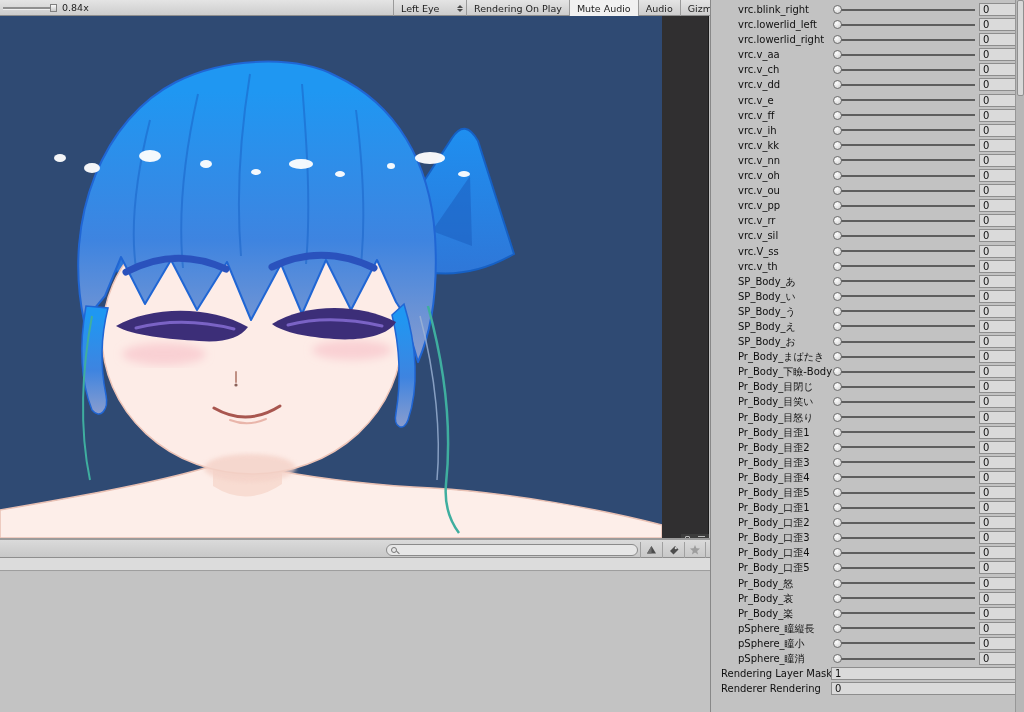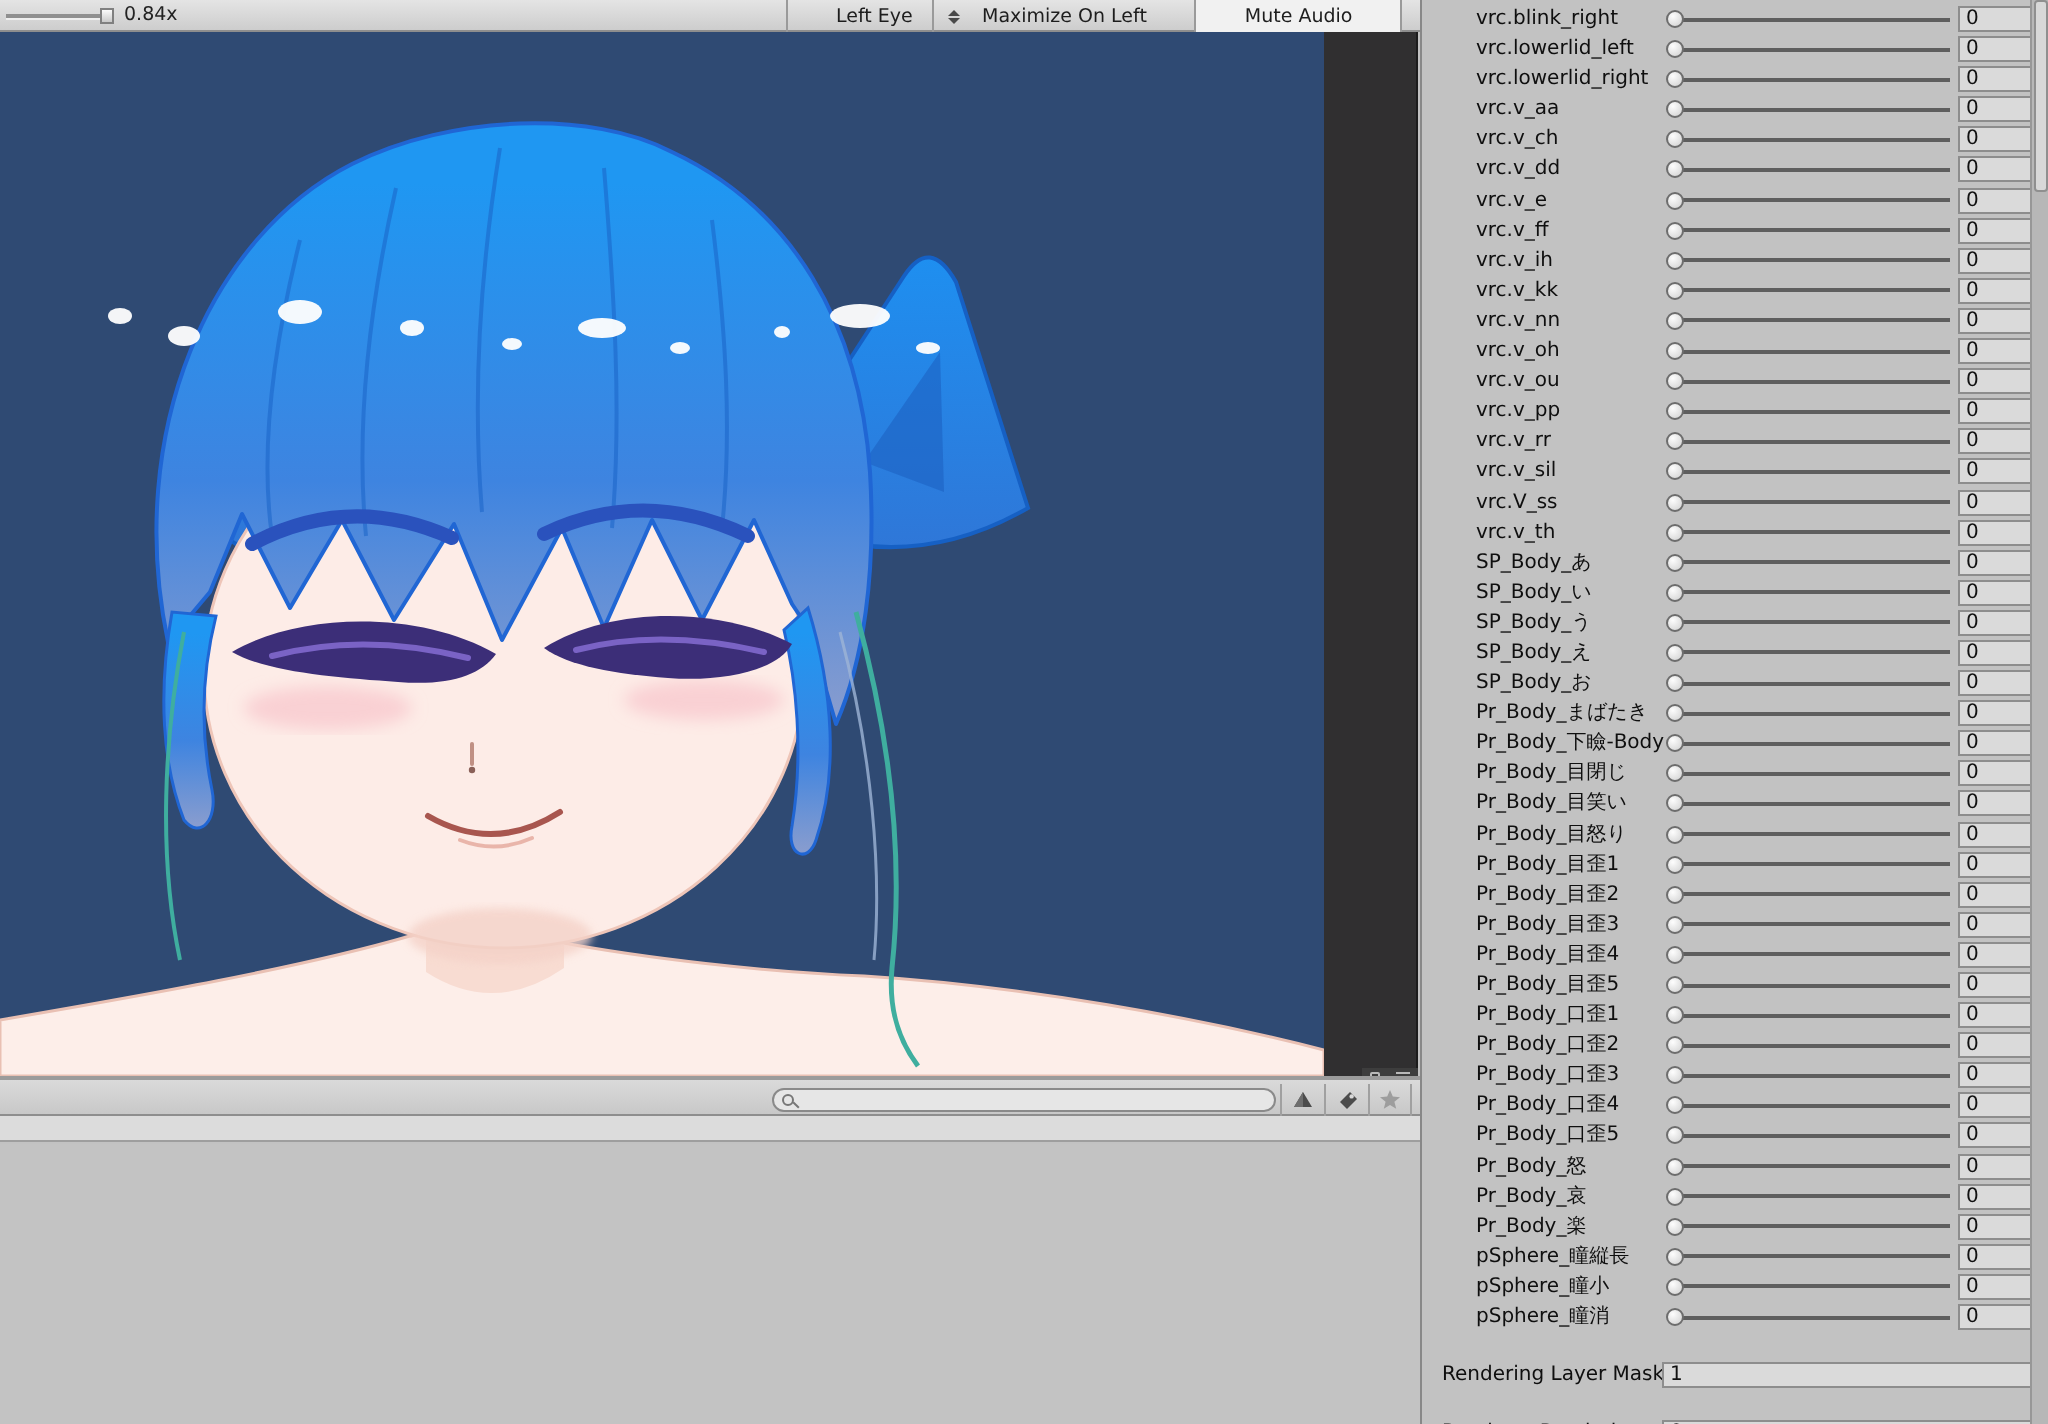--- a/index.html
+++ b/index.html
@@ -10,21 +10,21 @@
   
   #game-toolbar { position:absolute; left:0; top:0; width:710px; height:16px;
     background:linear-gradient(#e4e4e4,#cdcdcd); border-bottom:1px solid #8e8e8e; }
   .scale-track { position:absolute; left:3px; top:7px; width:54px; height:2px;
     background:#8f8f8f; box-shadow:0 1px 0 #eee; }
   .scale-thumb { position:absolute; left:50px; top:4px; width:7px; height:8px;
     background:linear-gradient(#fafafa,#c9c9c9); border:1px solid #808080; }
   .scale-label { position:absolute; left:62px; top:2px; font-size:9.5px; color:#222; }
   #tb-right { position:absolute; left:393px; top:0; height:16px; display:flex; }
   .tb-btn { height:16px; line-height:15px; font-size:9.5px; color:#1d1d1d;
-    padding:0 24px; border-left:1px solid #9a9a9a; white-space:nowrap;
+    padding:0 7px; border-left:1px solid #9a9a9a; white-space:nowrap;
     display:flex; align-items:center; gap:4px; }
   .tb-btn:last-child { border-right:1px solid #9a9a9a; }
   .tb-btn.active { background:#f1f1f1;align-items:center; }
   .tri-down { width:0; height:0; border-left:3px solid transparent;
     border-right:3px solid transparent; border-top:4px solid #4a4a4a; }
   .updown { display:flex; flex-direction:column; gap:1px; margin-left:14px; }
   .updown i { display:block; width:0; height:0; border-left:3px solid transparent;
     border-right:3px solid transparent; }
   .updown .u { border-bottom:3px solid #4a4a4a; }
   .updown .d { border-top:3px solid #4a4a4a; }
@@ -72,21 +72,21 @@
     background:#5e5e5e; }
   .bs-thumb { position:absolute; top:3px; width:9px; height:9px; border-radius:50%;
     background:radial-gradient(circle at 35% 30%, #fdfdfd, #cfcfcf);
     border:1px solid #6d6d6d; }
   .bs-value { position:absolute; left:268px; top:1px; width:37px; height:13px;
     background:#dadada; border:1px solid #8d8d8d; font-size:10px; line-height:11px;
     padding-left:3px; color:#111; }
   .bs-row.selected .bs-label { color:#2d61c6; font-weight:bold; }
   .bs-row.selected .bs-value { background:#f2f2f2; border-color:#1a1a1a;
     outline:2px solid #7697dd; font-weight:bold; }
-  .prop-row { position:relative; height:15.1px;margin-top:14px; }
+  .prop-row { position:relative; height:15.1px; }
   .prop-label { position:absolute; left:10px; top:1px; font-size:10px;
     line-height:13px; color:#0f0f0f; white-space:nowrap; }
   .prop-field { position:absolute; left:120px; top:1px; width:185px; height:13px;
     background:#dadada; border:1px solid #8d8d8d; font-size:10px; line-height:11px;
     padding-left:3px; color:#111; }
   #insp-scrollbar { position:absolute; right:0; top:0; width:9px; height:712px;
     background:#b7b7b7; border-left:1px solid #979797; }
   #insp-scroll-thumb { position:absolute; left:1px; top:0; width:7px; height:96px;
     background:#d8d8d8; border:1px solid #8f8f8f; border-radius:2px; }
 </style>
@@ -101,21 +101,21 @@
     <div class="scale-label">0.84x</div>
     <div id="tb-right">
       <div class="tb-btn" style="width:73px">
         <span>Left Eye</span>
         <span class="updown">
           <i class="u"></i>
             <i class="d"></i>
           </span>
       </div>
       <div class="tb-btn">
-        <span>Maximize On Left</span>
+        <span>Rendering On Play</span>
       </div>
       <div class="tb-btn active">
         <span>Mute Audio</span>
       </div>
       <div class="tb-btn">
         <span>Audio</span>
       </div>
       <div class="tb-btn">
         <span>Gizmos</span>
         <span class="tri-down"></span>

